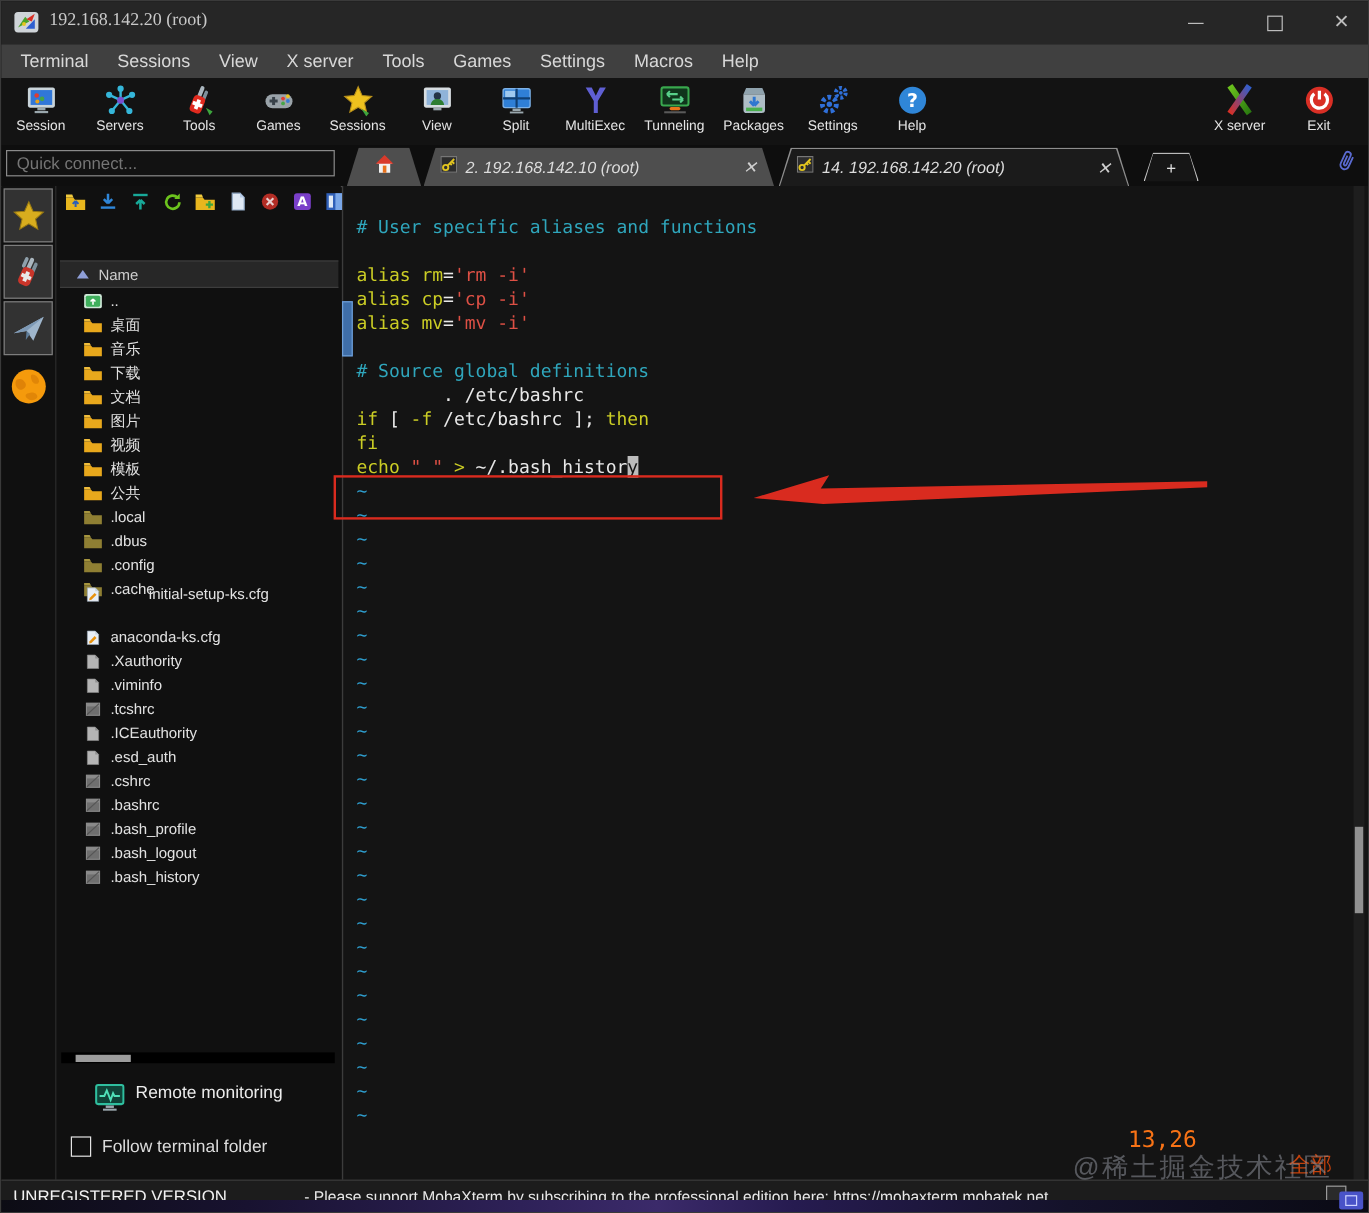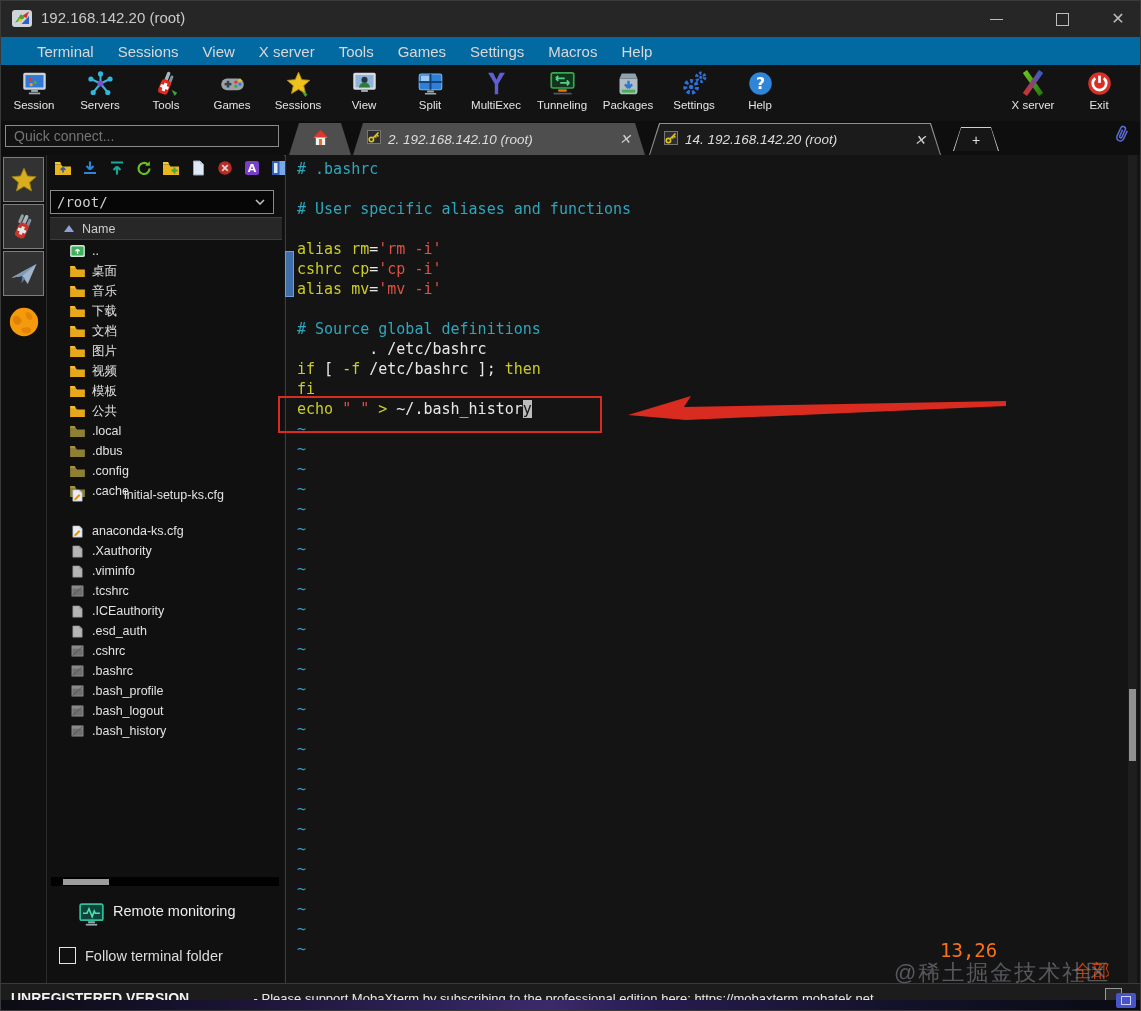--- a/index.html
+++ b/index.html
@@ -1,28 +1,28 @@
 <!DOCTYPE html>
 <html><head>
 <meta charset="utf-8">
 <style>
   html,body{margin:0;padding:0;background:#000;}
   #app{position:relative;width:1141px;height:1011px;background:#161616;overflow:hidden;
        font-family:"Liberation Sans",sans-serif;color:#d6d6d6;border:1px solid #3a3a3a;box-sizing:border-box;}
   
   .titlebar{position:absolute;left:0;top:0;width:100%;height:36px;background:#262626;border-bottom:1px solid #191919;}
   .logo{position:absolute;left:10px;top:7px;width:22px;height:22px;}
-  .wtitle{position:absolute;left:40px;top:8px;font-size:15px;color:#c9c9c9;}
+  .wtitle{position:absolute;left:40px;top:8px;font-size:15px;color:#c9c9c9;font-family:Liberation Serif, serif;}
   .wbtn{position:absolute;top:0;width:46px;height:36px;display:flex;align-items:center;justify-content:center;cursor:default;}
   .wb-min{left:972px;} .wb-max{left:1038px;} .wb-close{left:1094px;}
   .glyph-min{width:13px;height:0;border-top:1.6px solid #bdbdbd;}
   .glyph-max{width:11px;height:11px;border:1.6px solid #bdbdbd;}
   .glyph-close{color:#bdbdbd;font-size:16px;line-height:16px;}
   
-  .menubar{position:absolute;left:0;top:36px;width:100%;height:28px;background:#0369a1;display:flex;align-items:center;padding-left:24px;box-sizing:border-box;}
+  .menubar{position:absolute;left:0;top:36px;width:100%;height:28px;background:#404040;display:flex;align-items:center;padding-left:4px;box-sizing:border-box;}
   .menu-item{font-size:15px;color:#d8d8d8;padding:0 12px;height:100%;display:flex;align-items:center;}
   
   .toolbar{position:absolute;left:0;top:64px;width:100%;height:56px;background:#131313;display:flex;align-items:flex-start;}
   .tb-left{display:flex;}
   .tb-right{position:absolute;right:8px;top:0;display:flex;}
   .tb-item{width:66px;height:54px;display:flex;flex-direction:column;align-items:center;justify-content:flex-start;padding-top:4px;box-sizing:border-box;}
   .tb-ico{height:28px;display:flex;align-items:center;justify-content:center;}
   .tb-label{font-size:11.5px;color:#e4e4e4;margin-top:2px;white-space:nowrap;}
   
   .tabrow{position:absolute;left:0;top:120px;width:100%;height:34px;background:#0e0e0e;border-bottom:1px solid #4a4a4a;}
@@ -79,21 +79,21 @@
   .ruler{position:absolute;left:654px;top:784px;font-family:"DejaVu Sans Mono",monospace;font-size:19px;color:#f97316;}
   .vimmode{position:absolute;left:788px;top:804px;font-family:"DejaVu Sans Mono",monospace;font-size:18px;color:#c2410c;}
   
   .hl-box{position:absolute;left:277px;top:395px;width:320px;height:33px;border:2px solid #d92b1f;z-index:9;}
   .arrow-svg{position:absolute;left:600px;top:388px;z-index:9;}
   .annotation{position:absolute;left:788px;top:407px;width:320px;font-size:19px;color:#e03a2c;z-index:9;white-space:nowrap;}
   .watermark{position:absolute;left:893px;top:957px;font-size:22px;color:#989ba6;opacity:.5;letter-spacing:2px;z-index:11;white-space:nowrap;}
   
   .footer{position:absolute;left:0;bottom:0;width:100%;height:26px;background:#1c1c1c;border-top:1px solid #3a3a3a;overflow:hidden;}
   .footer-text{position:absolute;left:10px;top:5px;white-space:nowrap;}
-  .foot-bold{font-weight:bold;font-size:14px;color:#f2f2f2;}
+  .foot-bold{font-weight:normal;font-size:14px;color:#f2f2f2;}
   .foot-msg{font-size:13px;color:#e8e8e8;margin-left:60px;}
   .foot-ico{position:absolute;right:18px;top:4px;width:15px;height:11px;border:1.5px solid #9a9a9a;background:#2a2a2a;}
   .grad-strip{position:absolute;left:0;bottom:0;width:100%;height:10px;z-index:12;
     background:linear-gradient(90deg,#0c0c14 0%,#181230 18%,#2e2158 38%,#3b2a6a 48%,#261b50 58%,#14122a 78%,#0a0a14 100%);}
   .wm-logo{position:absolute;right:4px;bottom:2px;width:20px;height:15px;background:#4953c8;border-radius:2px;z-index:13;
            display:flex;align-items:center;justify-content:center;}
   .wm-logo span{display:block;width:8px;height:7px;border:1.5px solid #cdd3ff;}
 </style>
 </head>
 <body>
@@ -451,28 +451,20 @@
           </svg>
         </span>
         <span class="mini-btn">
           <svg viewBox="0 0 18 16" width="18" height="16">
             <rect x="2" y="1" width="14" height="14" fill="#2f5fb8"></rect>
             <rect x="9.5" y="1" width="6.5" height="14" fill="#7aa7e8"></rect>
             <rect x="4" y="3" width="3.5" height="10" fill="#dfe9f5"></rect>
           </svg>
         </span>
       </div>
-    <div class="pathbar">
-      <span>/root/</span>
-      <span class="path-drop">
-        <svg viewBox="0 0 10 6" width="10" height="6">
-            <path d="M1 1l4 4 4-4" fill="none" stroke="#bdbdbd" stroke-width="1.6"></path>
-          </svg>
-      </span>
-    </div>
     <div class="name-hdr">
       <span class="sort-tri"></span>
       <span>Name</span>
     </div>
     <div class="filelist" id="filelist">
         <div class="file-row" style="top: 0px;">
           <span class="file-ico">
             <svg viewBox="0 0 16 13" width="15" height="12">
               <rect x="0" y="0" width="16" height="13" rx="2" fill="#cfe8d8"></rect>
               <rect x="1.5" y="1.5" width="13" height="10" rx="1.5" fill="#3faf5c"></rect>
@@ -721,26 +713,25 @@
     </div>
     <div class="follow-row">
       <span class="checkbox"></span>
       <span class="follow-label">Follow terminal folder</span>
     </div>
   </div>
 
   <div class="terminal">
     <div class="panel-grip"></div>
     <div class="term-content" id="term-content">
-        <div class="term-line"><span class="tc"># .bashrc</span></div>
         <div class="term-line"></div>
         <div class="term-line"><span class="tc"># User specific aliases and functions</span></div>
         <div class="term-line"></div>
         <div class="term-line"><span class="tk">alias rm</span><span class="tw">=</span><span class="ts">'rm -i'</span></div>
-        <div class="term-line"><span class="tk">cshrc cp</span><span class="tw">=</span><span class="ts">'cp -i'</span></div>
+        <div class="term-line"><span class="tk">alias cp</span><span class="tw">=</span><span class="ts">'cp -i'</span></div>
         <div class="term-line"><span class="tk">alias mv</span><span class="tw">=</span><span class="ts">'mv -i'</span></div>
         <div class="term-line"></div>
         <div class="term-line"><span class="tc"># Source global definitions</span></div>
         <div class="term-line"><span class="tw">        . /etc/bashrc</span></div>
         <div class="term-line"><span class="tk">if</span><span class="tw"> [ </span><span class="tk">-f</span><span class="tw"> /etc/bashrc ]; </span><span class="tk">then</span></div>
         <div class="term-line"><span class="tk">fi</span></div>
         <div class="term-line"><span class="tk">echo</span><span class="tw"> </span><span class="ts">" "</span><span class="tw"> </span><span class="tk">&gt;</span><span class="tw"> ~/.bash_histor</span><span class="tcur">y</span></div>
         <div class="term-line"><span class="tt">~</span></div>
         <div class="term-line"><span class="tt">~</span></div>
         <div class="term-line"><span class="tt">~</span></div>

